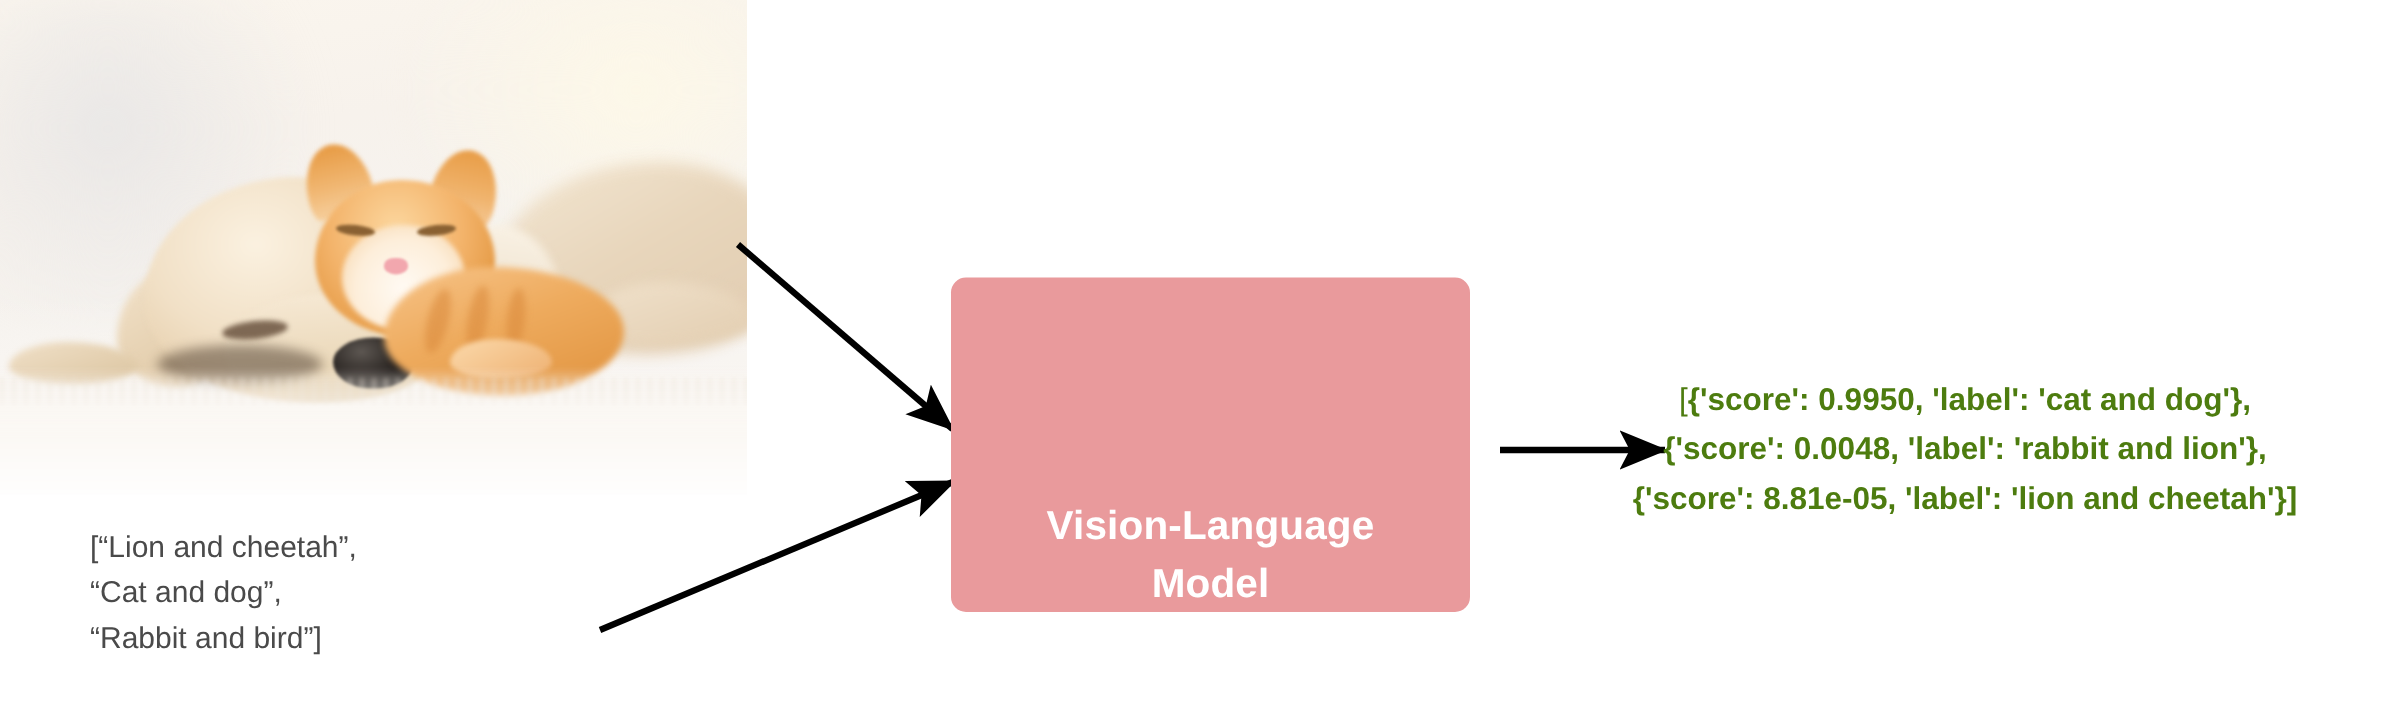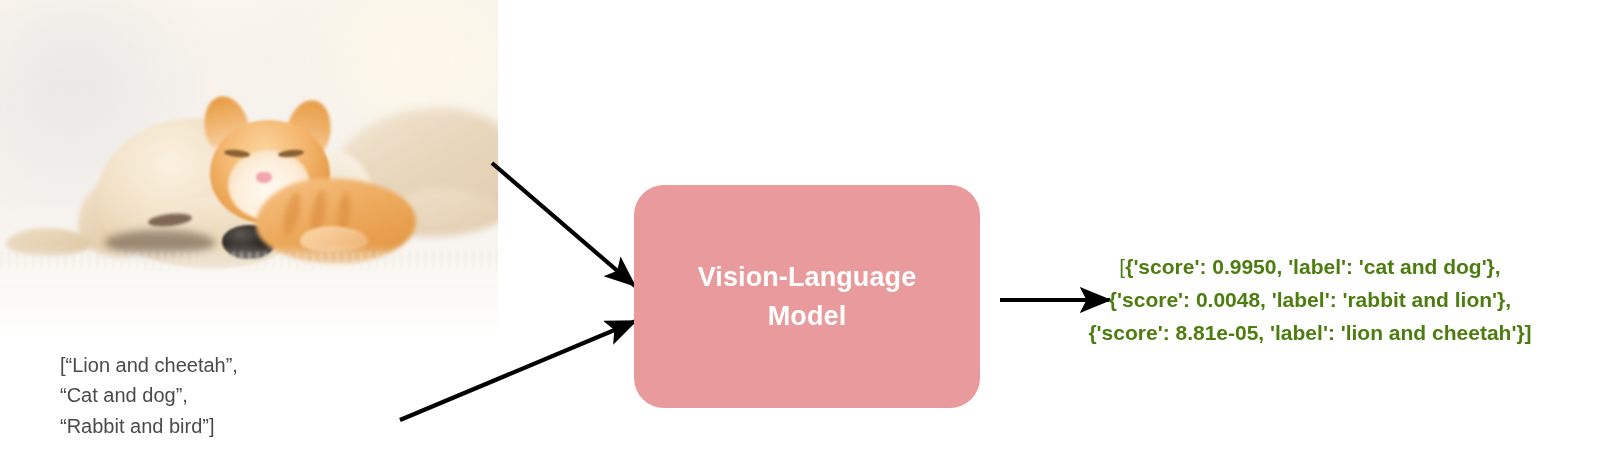--- a/index.html
+++ b/index.html
@@ -232,23 +232,23 @@
     pointer-events: none;
   }
 
   
   .model-box {
     position: absolute;
     left: 634px;
     top: 185px;
     width: 346px;
     height: 223px;
-    border-radius: 30px;
+    border-radius: 10px;
     display: flex;
-    align-items: center;
+    align-items: flex-end;
     justify-content: center;
     box-sizing: border-box;
   }
   .model-box .label {
     color: #ffffff;
     font-size: 27px;
     font-weight: bold;
     line-height: 1.42;
     text-align: center;
     letter-spacing: .1px;

